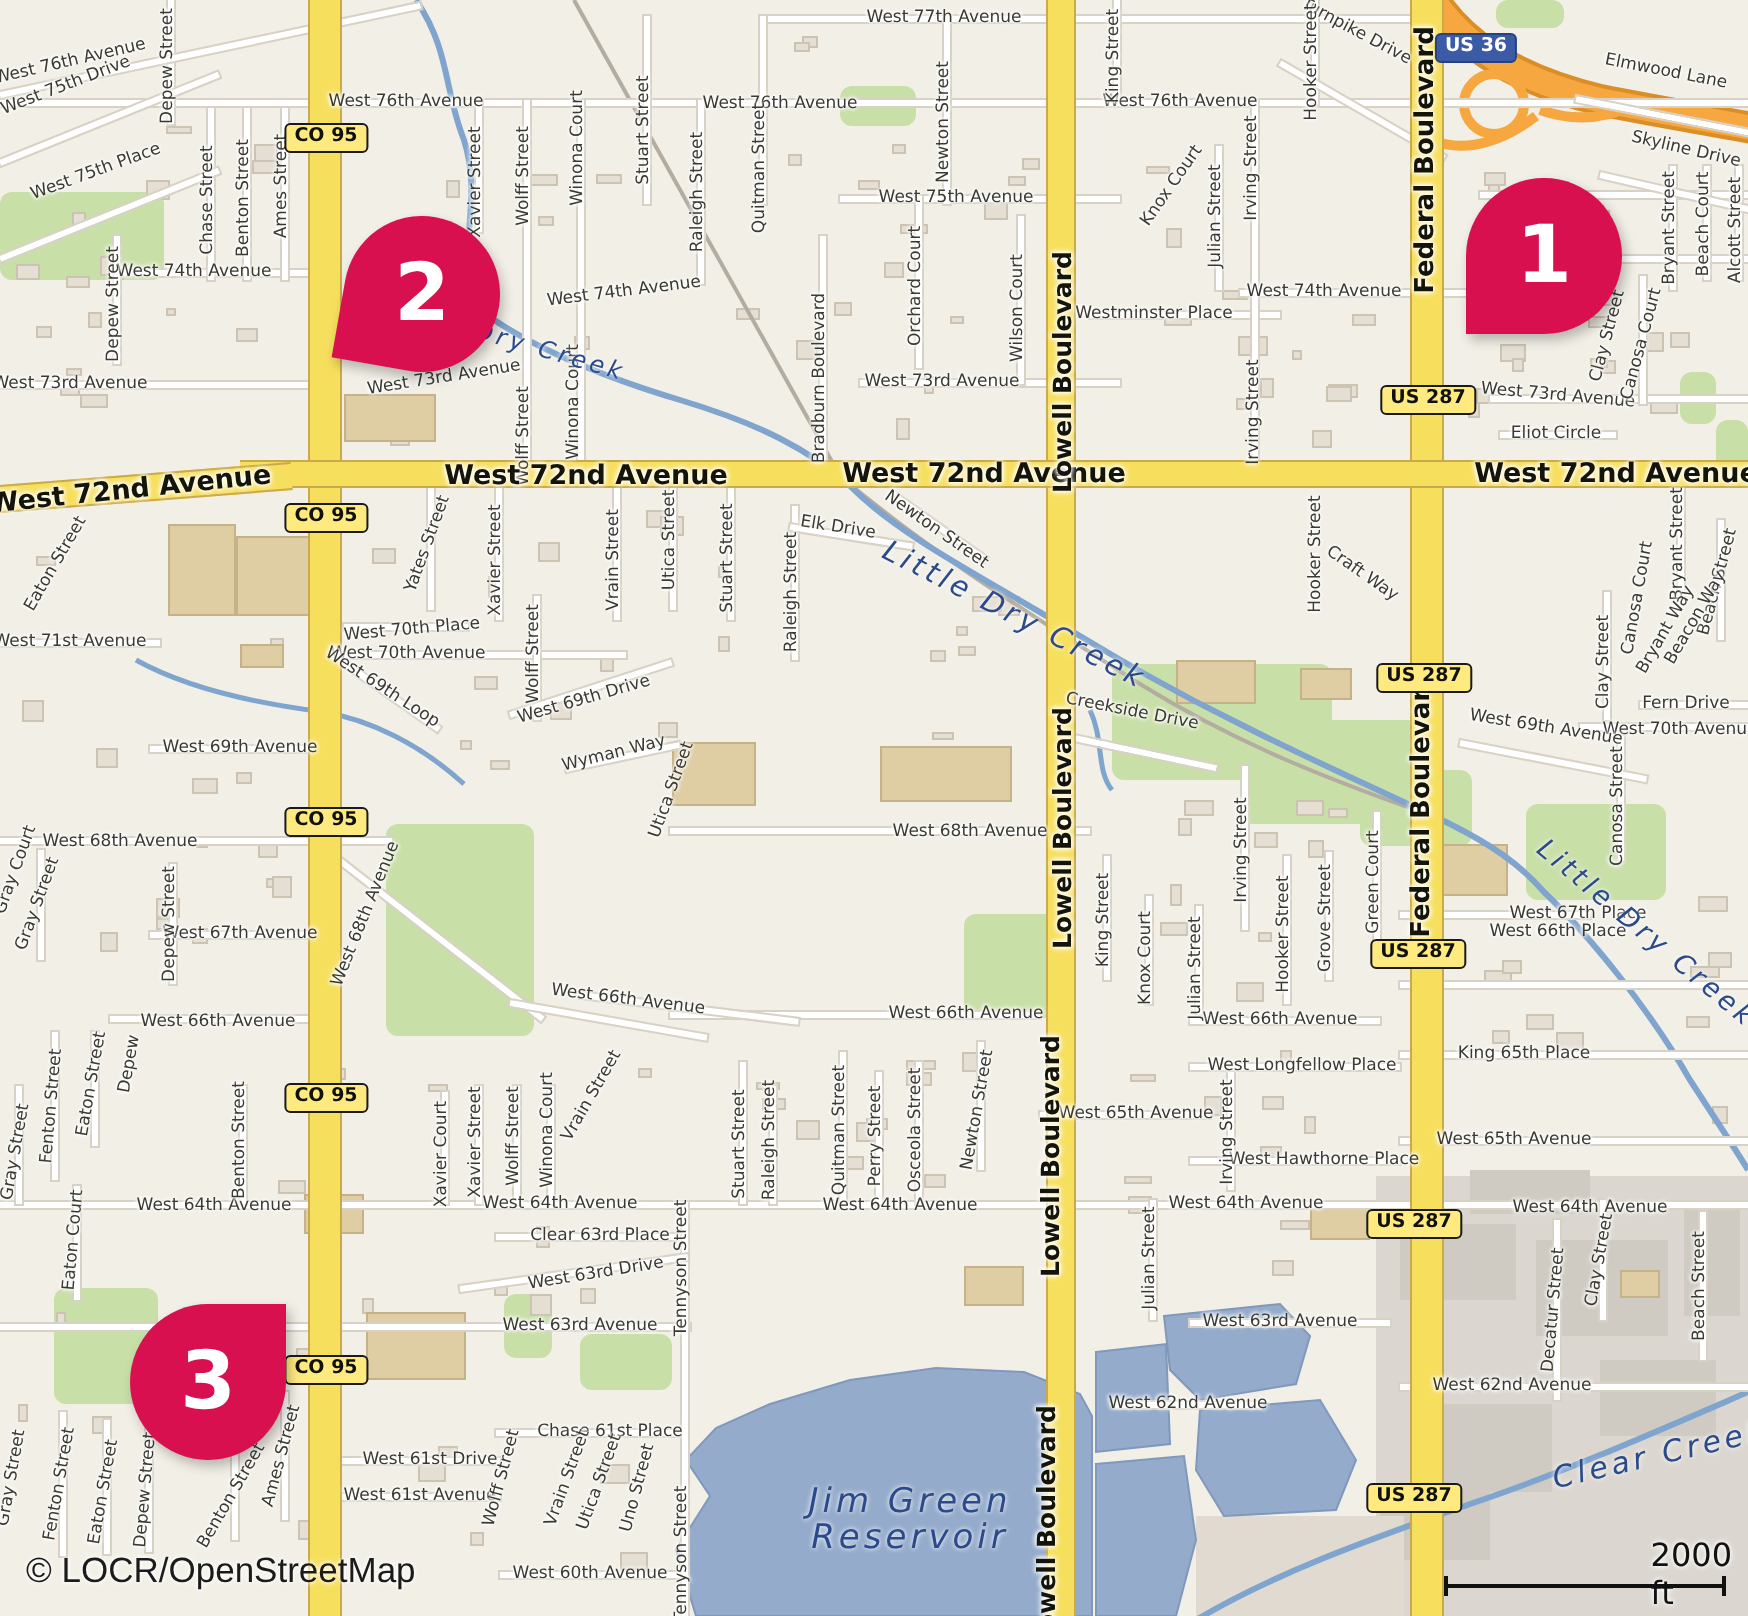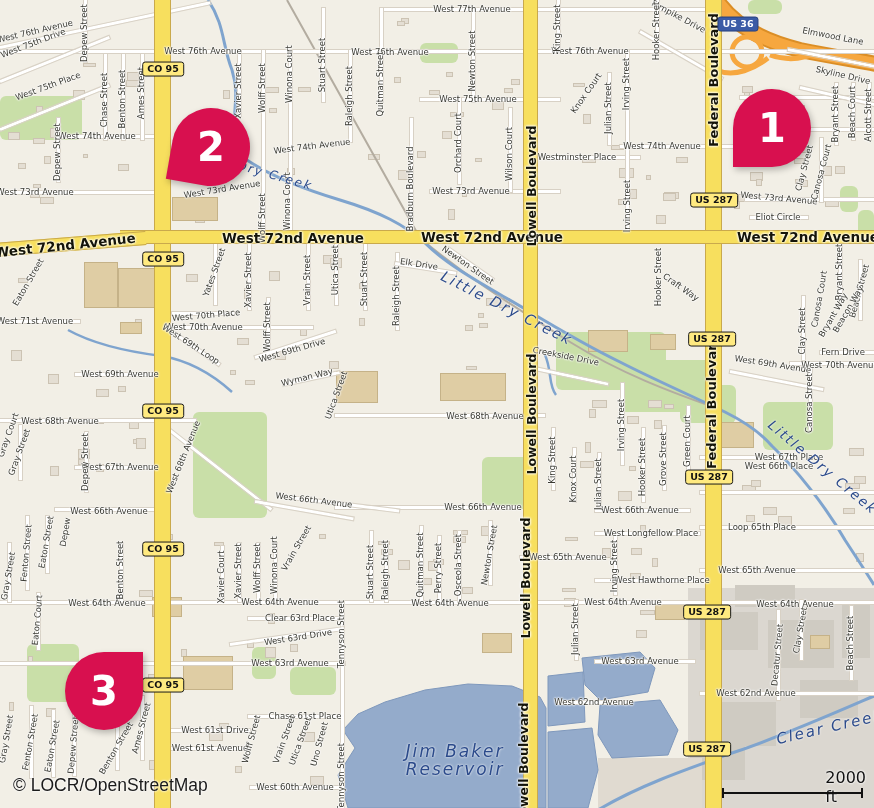--- a/index.html
+++ b/index.html
@@ -466,21 +466,21 @@
       <div class="lbl " style="left: 183px; top: 457px; transform: translate(-50%, -50%) rotate(-68deg);">West 68th Avenue</div>
       <div class="lbl " style="left: 566px; top: 356px; transform: translate(-50%, -50%) rotate(11deg);">Creekside Drive</div>
       <div class="lbl " style="left: 120px; top: 467px; transform: translate(-50%, -50%) rotate(0deg);">West 67th Avenue</div>
       <div class="lbl " style="left: 745px; top: 457px; transform: translate(-50%, -50%) rotate(0deg); margin-left: 44px;">West 67th Place</div>
       <div class="lbl " style="left: 109px; top: 511px; transform: translate(-50%, -50%) rotate(0deg);">West 66th Avenue</div>
       <div class="lbl " style="left: 314px; top: 500px; transform: translate(-50%, -50%) rotate(7deg);">West 66th Avenue</div>
       <div class="lbl " style="left: 483px; top: 507px; transform: translate(-50%, -50%) rotate(0deg);">West 66th Avenue</div>
       <div class="lbl " style="left: 640px; top: 510px; transform: translate(-50%, -50%) rotate(0deg);">West 66th Avenue</div>
       <div class="lbl " style="left: 779px; top: 466px; transform: translate(-50%, -50%) rotate(0deg);">West 66th Place</div>
       <div class="lbl " style="left: 568px; top: 557px; transform: translate(-50%, -50%) rotate(0deg);">West 65th Avenue</div>
-      <div class="lbl " style="left: 762px; top: 527px; transform: translate(-50%, -50%) rotate(0deg);">Loop 65th Place</div>
+      <div class="lbl " style="left: 762px; top: 527px; transform: translate(-50%, -50%) rotate(0deg);">King 65th Place</div>
       <div class="lbl " style="left: 757px; top: 570px; transform: translate(-50%, -50%) rotate(0deg);">West 65th Avenue</div>
       <div class="lbl " style="left: 651px; top: 533px; transform: translate(-50%, -50%) rotate(0deg);">West Longfellow Place</div>
       <div class="lbl " style="left: 662px; top: 580px; transform: translate(-50%, -50%) rotate(0deg);">West Hawthorne Place</div>
       <div class="lbl " style="left: 107px; top: 603px; transform: translate(-50%, -50%) rotate(0deg);">West 64th Avenue</div>
       <div class="lbl " style="left: 280px; top: 602px; transform: translate(-50%, -50%) rotate(0deg);">West 64th Avenue</div>
       <div class="lbl " style="left: 450px; top: 603px; transform: translate(-50%, -50%) rotate(0deg);">West 64th Avenue</div>
       <div class="lbl " style="left: 623px; top: 602px; transform: translate(-50%, -50%) rotate(0deg);">West 64th Avenue</div>
       <div class="lbl " style="left: 795px; top: 604px; transform: translate(-50%, -50%) rotate(0deg);">West 64th Avenue</div>
       <div class="lbl " style="left: 300px; top: 618px; transform: translate(-50%, -50%) rotate(0deg);">Clear 63rd Place</div>
       <div class="lbl " style="left: 298px; top: 637px; transform: translate(-50%, -50%) rotate(-9deg);">West 63rd Drive</div>
@@ -591,21 +591,21 @@
       <div class="lbl lbl-bold" style="left: 531px; top: 186px; font-size: 12.5px; transform: translate(-50%, -50%) rotate(-90deg);">Lowell Boulevard</div>
       <div class="lbl lbl-bold" style="left: 531px; top: 414px; font-size: 12.5px; transform: translate(-50%, -50%) rotate(-90deg);">Lowell Boulevard</div>
       <div class="lbl lbl-bold" style="left: 525px; top: 578px; font-size: 12.5px; transform: translate(-50%, -50%) rotate(-90deg);">Lowell Boulevard</div>
       <div class="lbl lbl-bold" style="left: 523px; top: 763px; font-size: 12.5px; transform: translate(-50%, -50%) rotate(-90deg);">Lowell Boulevard</div>
       <div class="lbl lbl-bold" style="left: 713px; top: 80px; font-size: 13px; transform: translate(-50%, -50%) rotate(-90deg);">Federal Boulevard</div>
       <div class="lbl lbl-bold" style="left: 711px; top: 402px; font-size: 13px; transform: translate(-50%, -50%) rotate(-90deg);">Federal Boulevard</div>
       <div class="lbl lbl-water" style="left: 252px; top: 169px; font-size: 12px; transform: translate(-50%, -50%) rotate(16deg);">Little Dry Creek</div>
       <div class="lbl lbl-water" style="left: 507px; top: 308px; font-size: 14.5px; transform: translate(-50%, -50%) rotate(27deg);">Little Dry Creek</div>
       <div class="lbl lbl-water" style="left: 823px; top: 467px; font-size: 13.5px; transform: translate(-50%, -50%) rotate(40deg);">Little Dry Creek</div>
       <div class="lbl lbl-water" style="left: 830px; top: 727px; font-size: 15px; transform: translate(-50%, -50%) rotate(-13deg);">Clear Creek</div>
-      <div class="lbl lbl-water" style="left: 455px; top: 751px; font-size: 17px; transform: translate(-50%, -50%) rotate(0deg);">Jim Baker</div>
+      <div class="lbl lbl-water" style="left: 455px; top: 751px; font-size: 17px; transform: translate(-50%, -50%) rotate(0deg);">Jim Green</div>
       <div class="lbl lbl-water" style="left: 455px; top: 769px; font-size: 17px; transform: translate(-50%, -50%) rotate(0deg);">Reservoir</div>
     </div>
   <div id="lyr-badges">
       <div class="badge badge-yellow" style="left: 163px; top: 69px;">CO 95</div>
       <div class="badge badge-yellow" style="left: 163px; top: 259px;">CO 95</div>
       <div class="badge badge-yellow" style="left: 163px; top: 411px;">CO 95</div>
       <div class="badge badge-yellow" style="left: 163px; top: 549px;">CO 95</div>
       <div class="badge badge-yellow" style="left: 163px; top: 685px;">CO 95</div>
       <div class="badge badge-yellow" style="left: 714px; top: 200px;">US 287</div>
       <div class="badge badge-yellow" style="left: 712px; top: 339px;">US 287</div>

